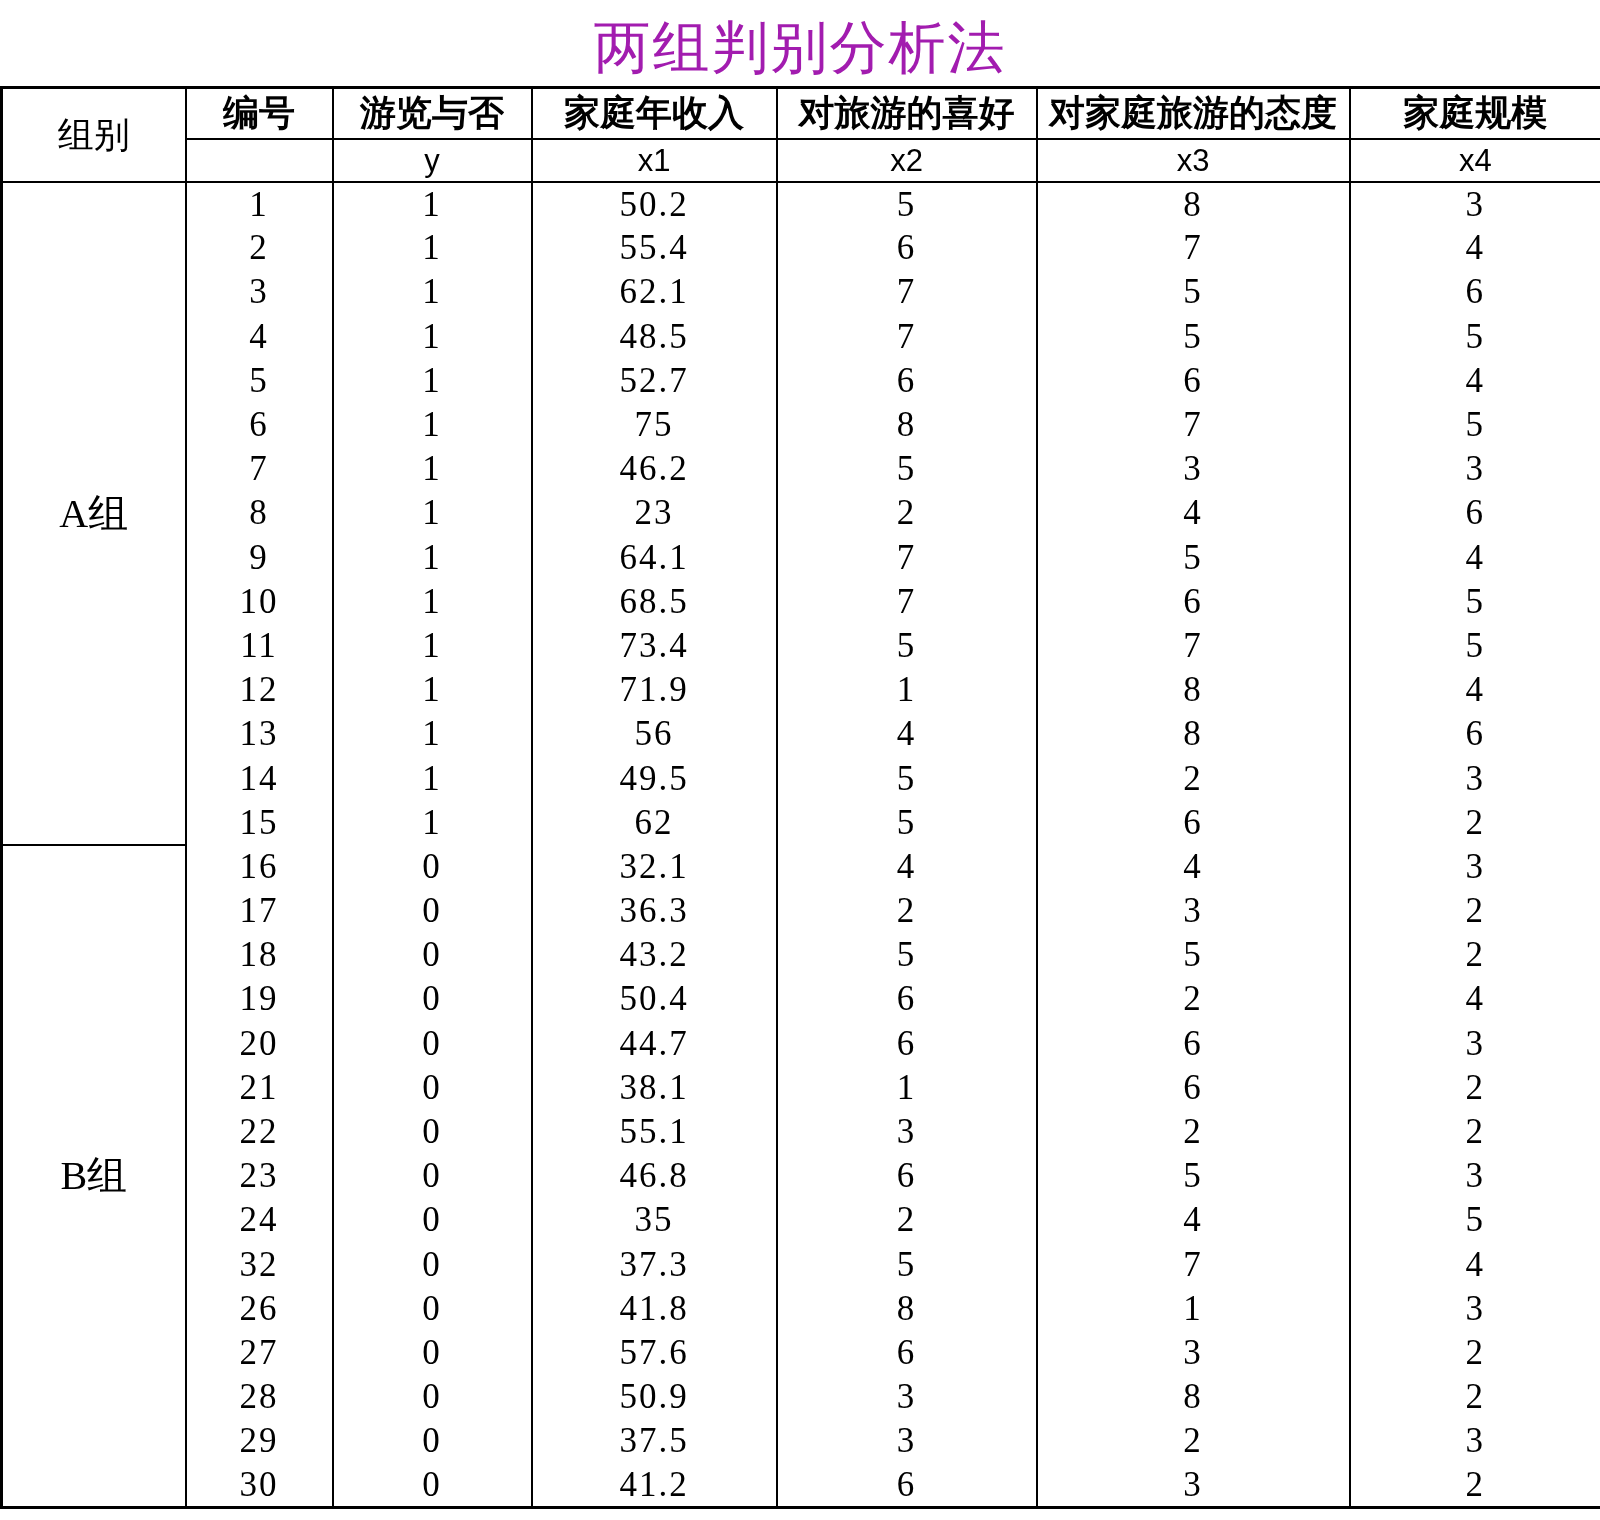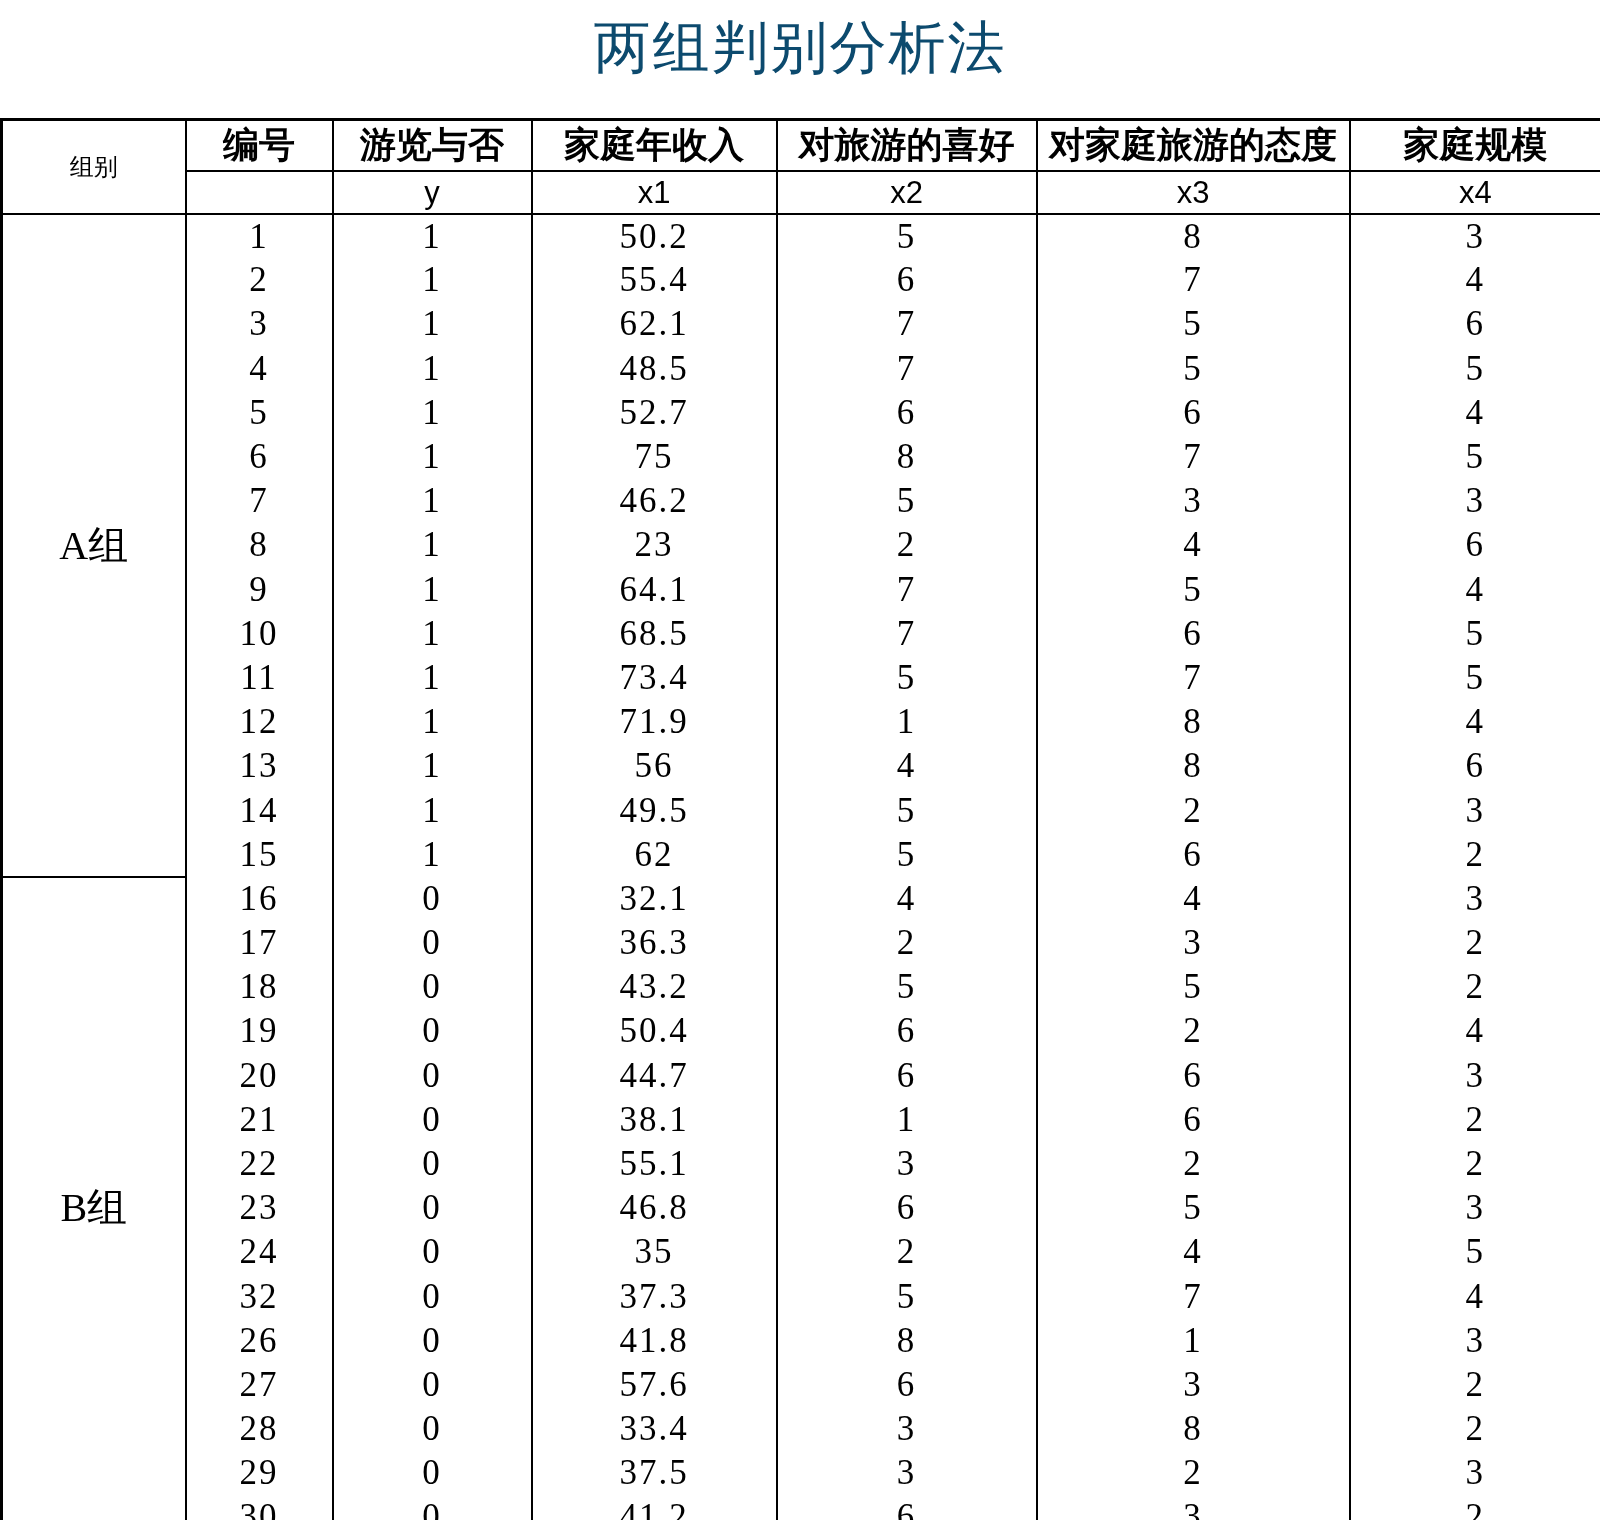--- a/index.html
+++ b/index.html
@@ -12,29 +12,29 @@
   .page {
     position: relative;
     width: 1600px;
     height: 1520px;
     background: #ffffff;
     color: #000000;
     overflow: hidden;
   }
 
   .title {
-    height: 118px;
+    height: 86px;
     padding-top: 10px;
     text-align: center;
     font-family: "Liberation Serif", "DejaVu Serif", serif;
     font-size: 57px;
     font-weight: 400;
     line-height: 1.35;
     letter-spacing: 2px;
-    color: #0c4a6e;
+    color: #a21caf;
   }
 
   table.data-table {
     width: 1600px;
     table-layout: fixed;
     border-collapse: collapse;
     border: 3px solid #000000;
   }
 
   table.data-table th,
@@ -60,21 +60,21 @@
   }
 
   thead tr.var-row th {
     font-weight: 500;
     font-size: 31px;
   }
 
   th.header-group {
     font-family: "Liberation Serif", "DejaVu Serif", serif;
     font-weight: 400;
-    font-size: 24px;
+    font-size: 36px;
   }
 
   
   tbody tr { height: 44.2px; }
 
   tbody td {
     font-family: "Liberation Serif", "DejaVu Serif", serif;
     font-size: 35px;
     letter-spacing: 2px;
     border-top: none;
@@ -341,21 +341,21 @@
           <td>27</td>
           <td>0</td>
           <td>57.6</td>
           <td>6</td>
           <td>3</td>
           <td>2</td>
         </tr>
         <tr>
           <td>28</td>
           <td>0</td>
-          <td>33.4</td>
+          <td>50.9</td>
           <td>3</td>
           <td>8</td>
           <td>2</td>
         </tr>
         <tr>
           <td>29</td>
           <td>0</td>
           <td>37.5</td>
           <td>3</td>
           <td>2</td>

